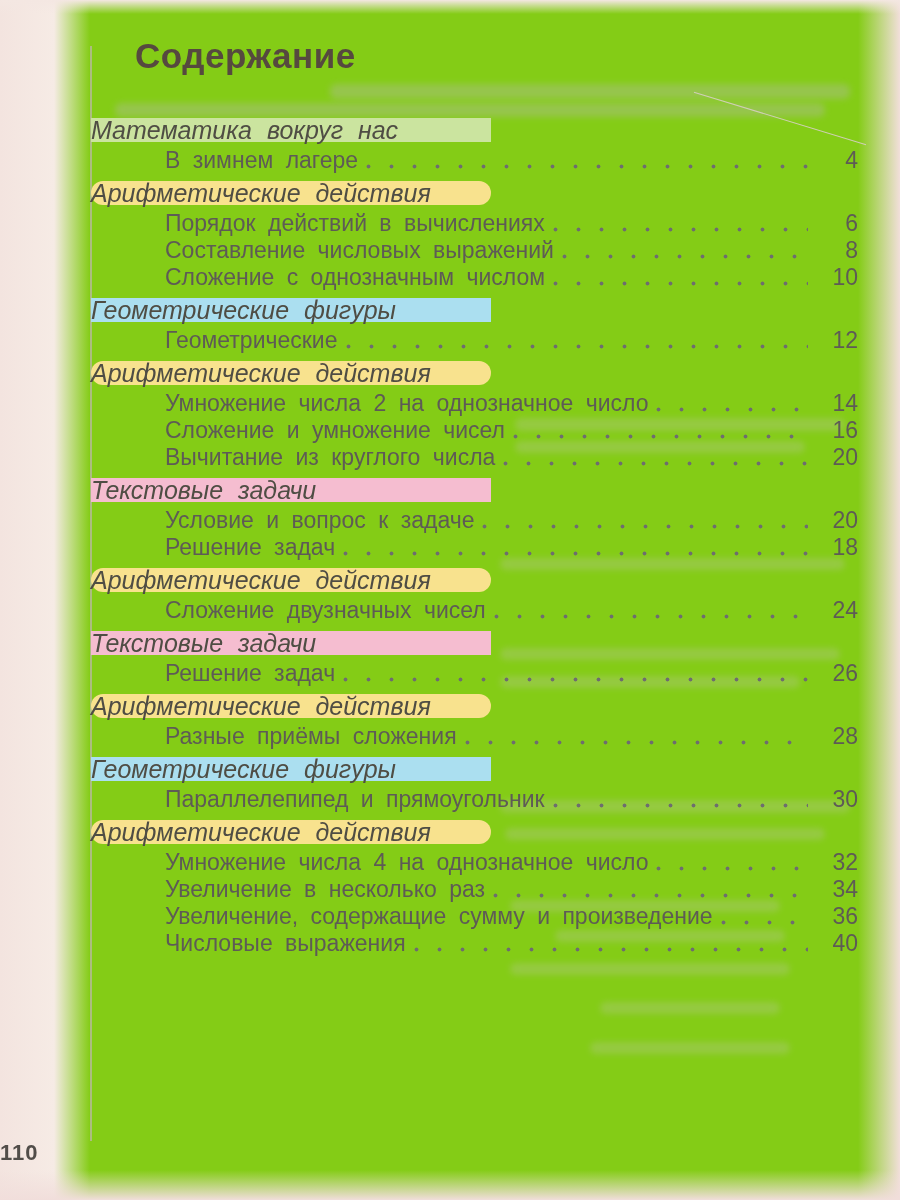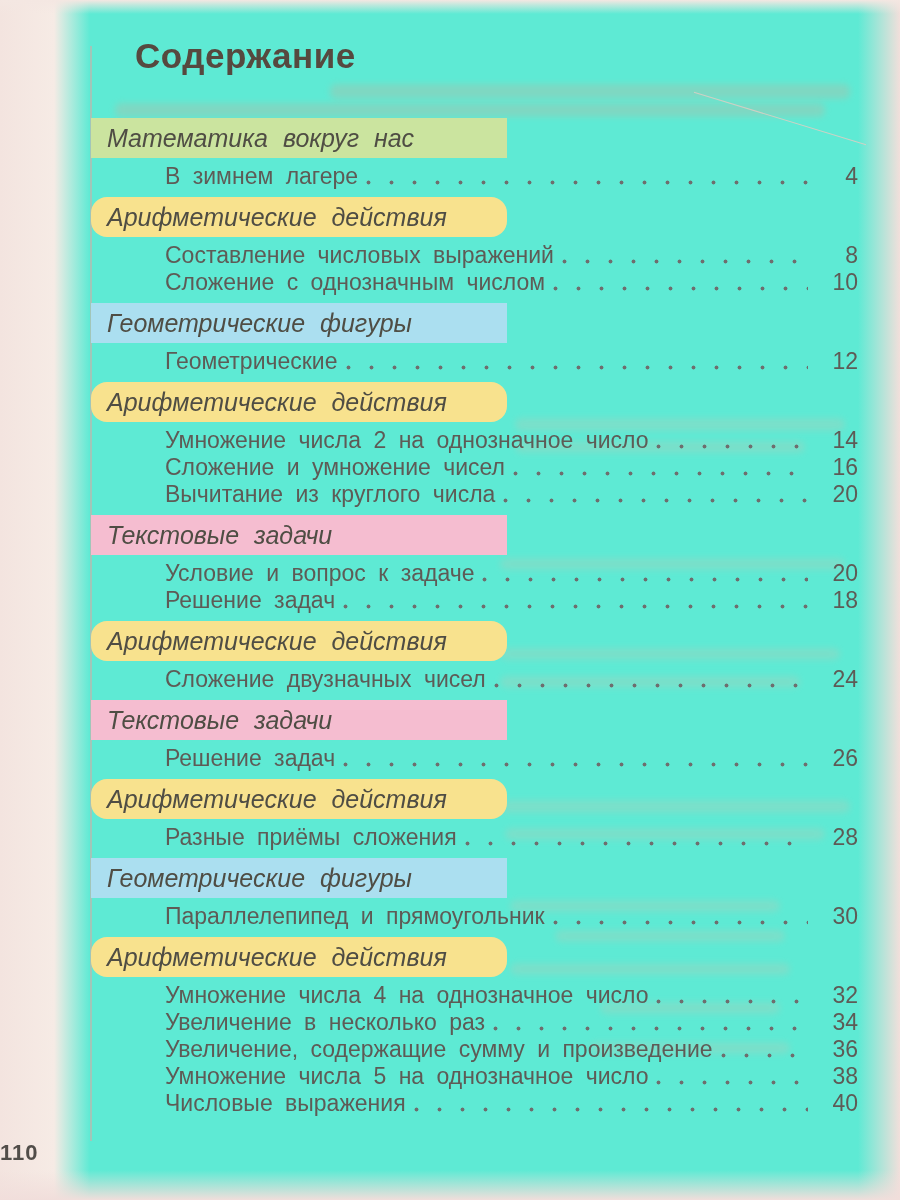--- a/index.html
+++ b/index.html
@@ -4,21 +4,21 @@
 <style>
   html,body { margin:0; padding:0; }
   body {
     font-family: "Liberation Sans", sans-serif;
     background:#e9e0d8;
   }
   .screen {
     position:relative;
     width:900px; height:1200px;
     overflow:hidden;
-    background:#5eead4;
+    background:#84cc16;
   }
   
   .edge { position:absolute; pointer-events:none; }
   .edge-left   { left:0; top:0; width:90px; height:100%;
     background:linear-gradient(90deg,#f3e4df 0%,#f6ebe5 60%,rgba(246,235,229,0) 100%); }
   .edge-right  { right:0; top:0; width:42px; height:100%;
     background:linear-gradient(270deg,#f2dfdb 0%,rgba(242,223,219,0) 100%); }
   .edge-bottom { left:0; bottom:0; width:100%; height:30px;
     background:linear-gradient(0deg,#f1dedb 0%,rgba(241,222,219,0) 100%); }
   .edge-top    { left:0; top:0; width:100%; height:14px;
@@ -48,22 +48,22 @@
   }
   .doc-title {
     margin:34px 0 0 44px;
     font-size:35px; line-height:44px; font-weight:bold;
     color:var(--title_color,#56493f);
     letter-spacing:.5px;
   }
   .sections { margin-top:40px; }
   .section { margin-bottom:7px; }
   .bar {
-    width:400px; height:40px;
-    padding-left:16px;
+    width:400px; height:24px;
+    padding-left:0;
     display:flex; align-items:center;
     margin-bottom:5px;
   }
   .bar-green  { background:var(--green,#cbe49f); }
   .bar-yellow { background:var(--yellow,#f9e391);border-radius:16px; }
   .bar-blue   { background:var(--blue,#abdff0); }
   .bar-pink   { background:var(--pink,#f6bdd1); }
   .bar-label {
     font-style:italic; font-size:25px;
     color:var(--header_color,#4f4d44);
@@ -136,20 +136,25 @@
           <span class="leader"></span>
           <span class="entry-page">4</span>
         </div>
       </div>
 
       <div class="section">
         <div class="bar bar-yellow">
           <span class="bar-label">Арифметические действия</span>
         </div>
         <div class="entry">
+          <span class="entry-title">Порядок действий в вычислениях</span>
+          <span class="leader"></span>
+          <span class="entry-page">6</span>
+        </div>
+        <div class="entry">
           <span class="entry-title">Составление числовых выражений</span>
           <span class="leader"></span>
           <span class="entry-page">8</span>
         </div>
         <div class="entry">
           <span class="entry-title">Сложение с однозначным числом</span>
           <span class="leader"></span>
           <span class="entry-page">10</span>
         </div>
       </div>
@@ -259,25 +264,20 @@
           <span class="entry-title">Увеличение в несколько раз</span>
           <span class="leader"></span>
           <span class="entry-page">34</span>
         </div>
         <div class="entry">
           <span class="entry-title">Увеличение, содержащие сумму и произведение</span>
           <span class="leader"></span>
           <span class="entry-page">36</span>
         </div>
         <div class="entry">
-          <span class="entry-title">Умножение числа 5 на однозначное число</span>
-          <span class="leader"></span>
-          <span class="entry-page">38</span>
-        </div>
-        <div class="entry">
           <span class="entry-title">Числовые выражения</span>
           <span class="leader"></span>
           <span class="entry-page">40</span>
         </div>
       </div>
 
     </div>
   </div>
 
   <div class="footer-page-number">110</div>

